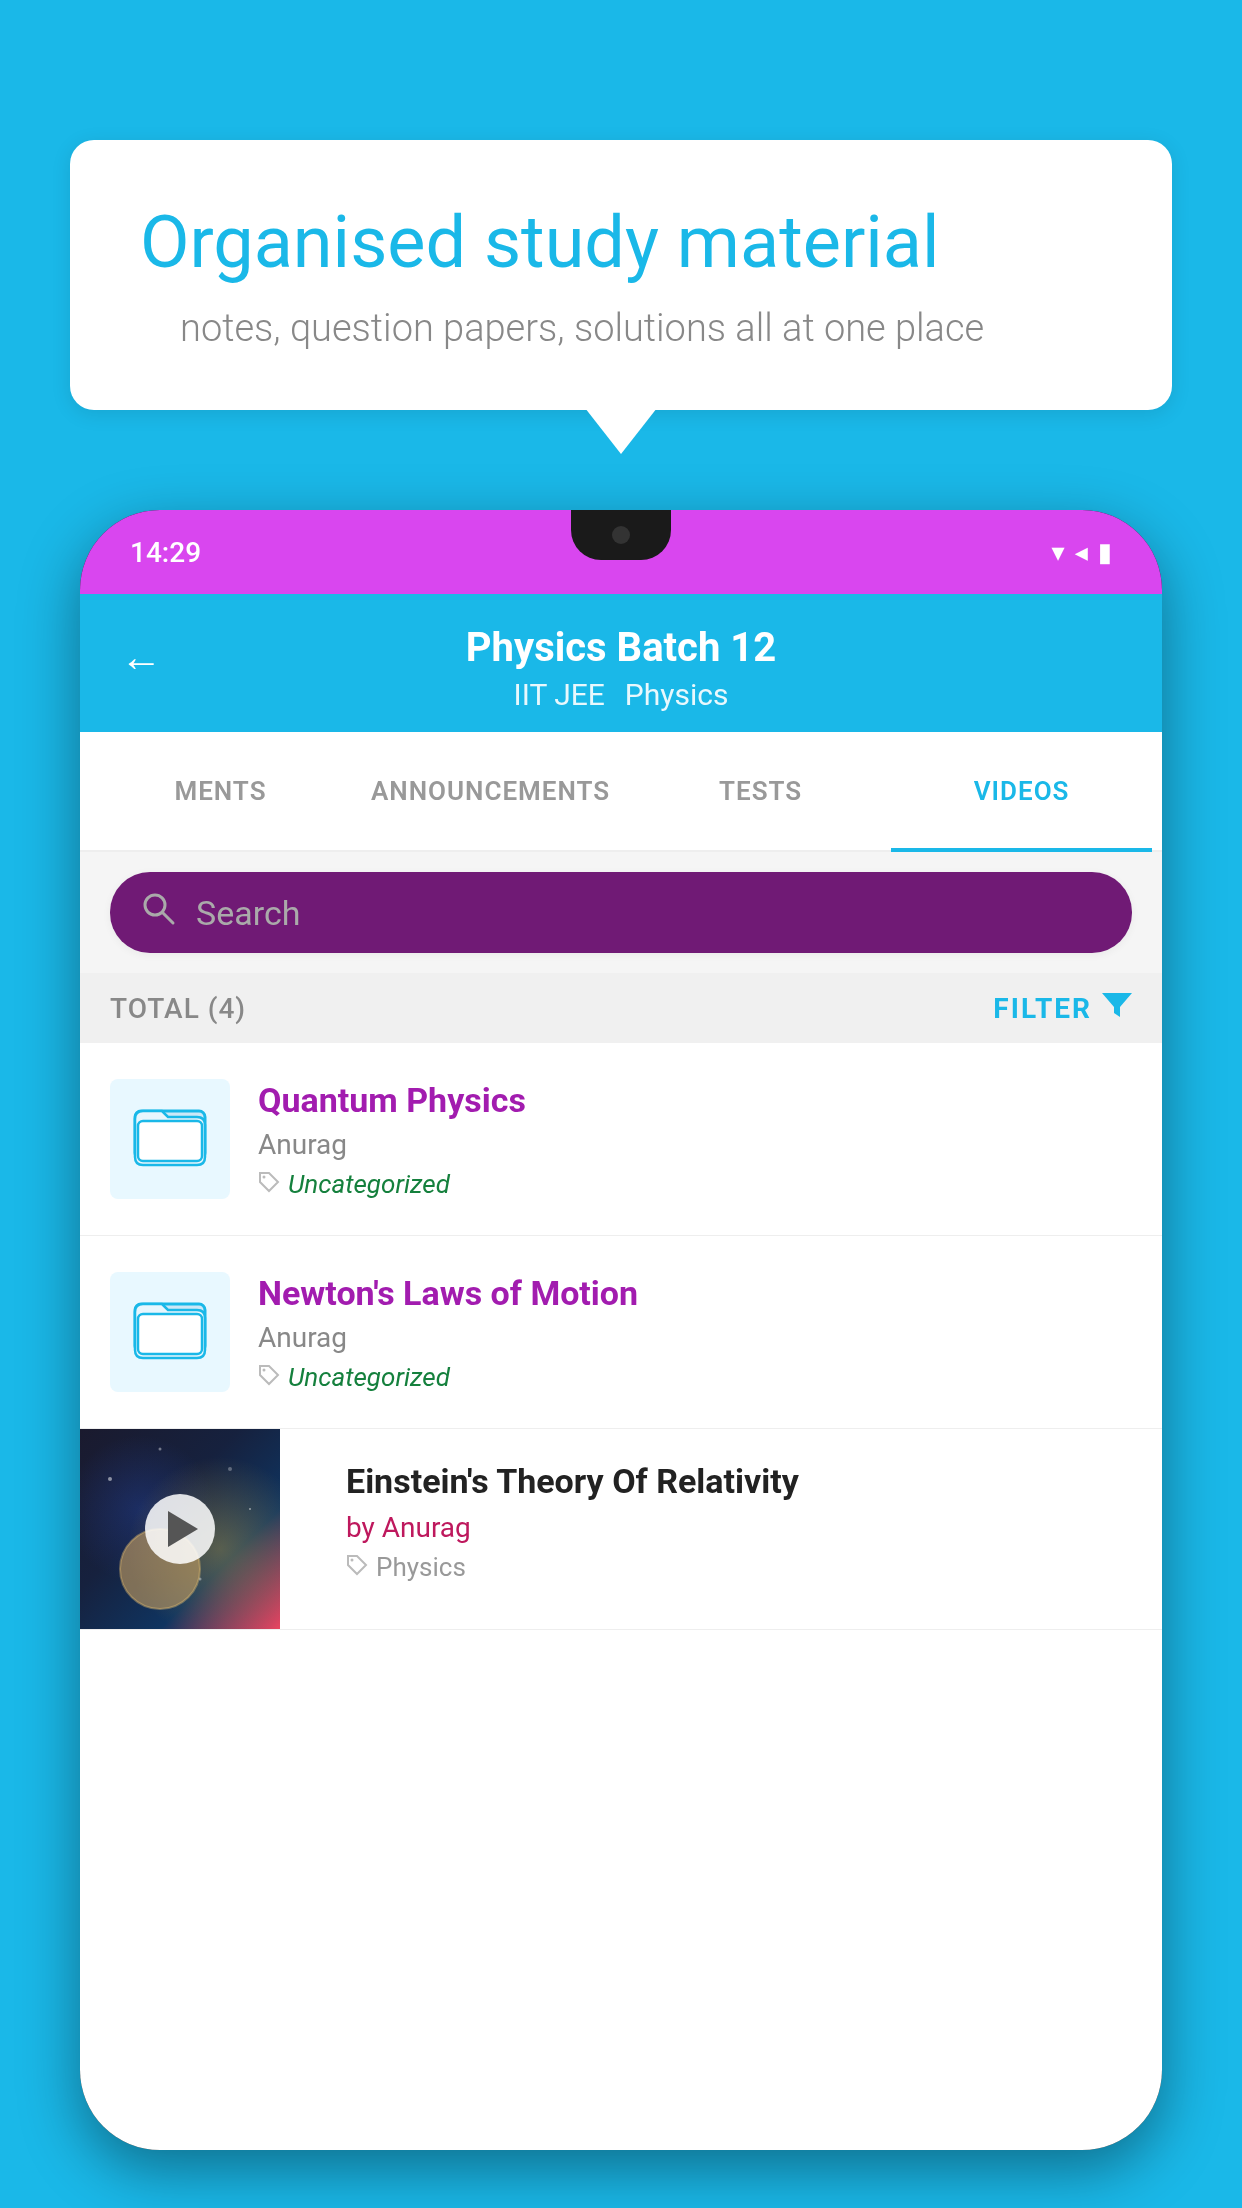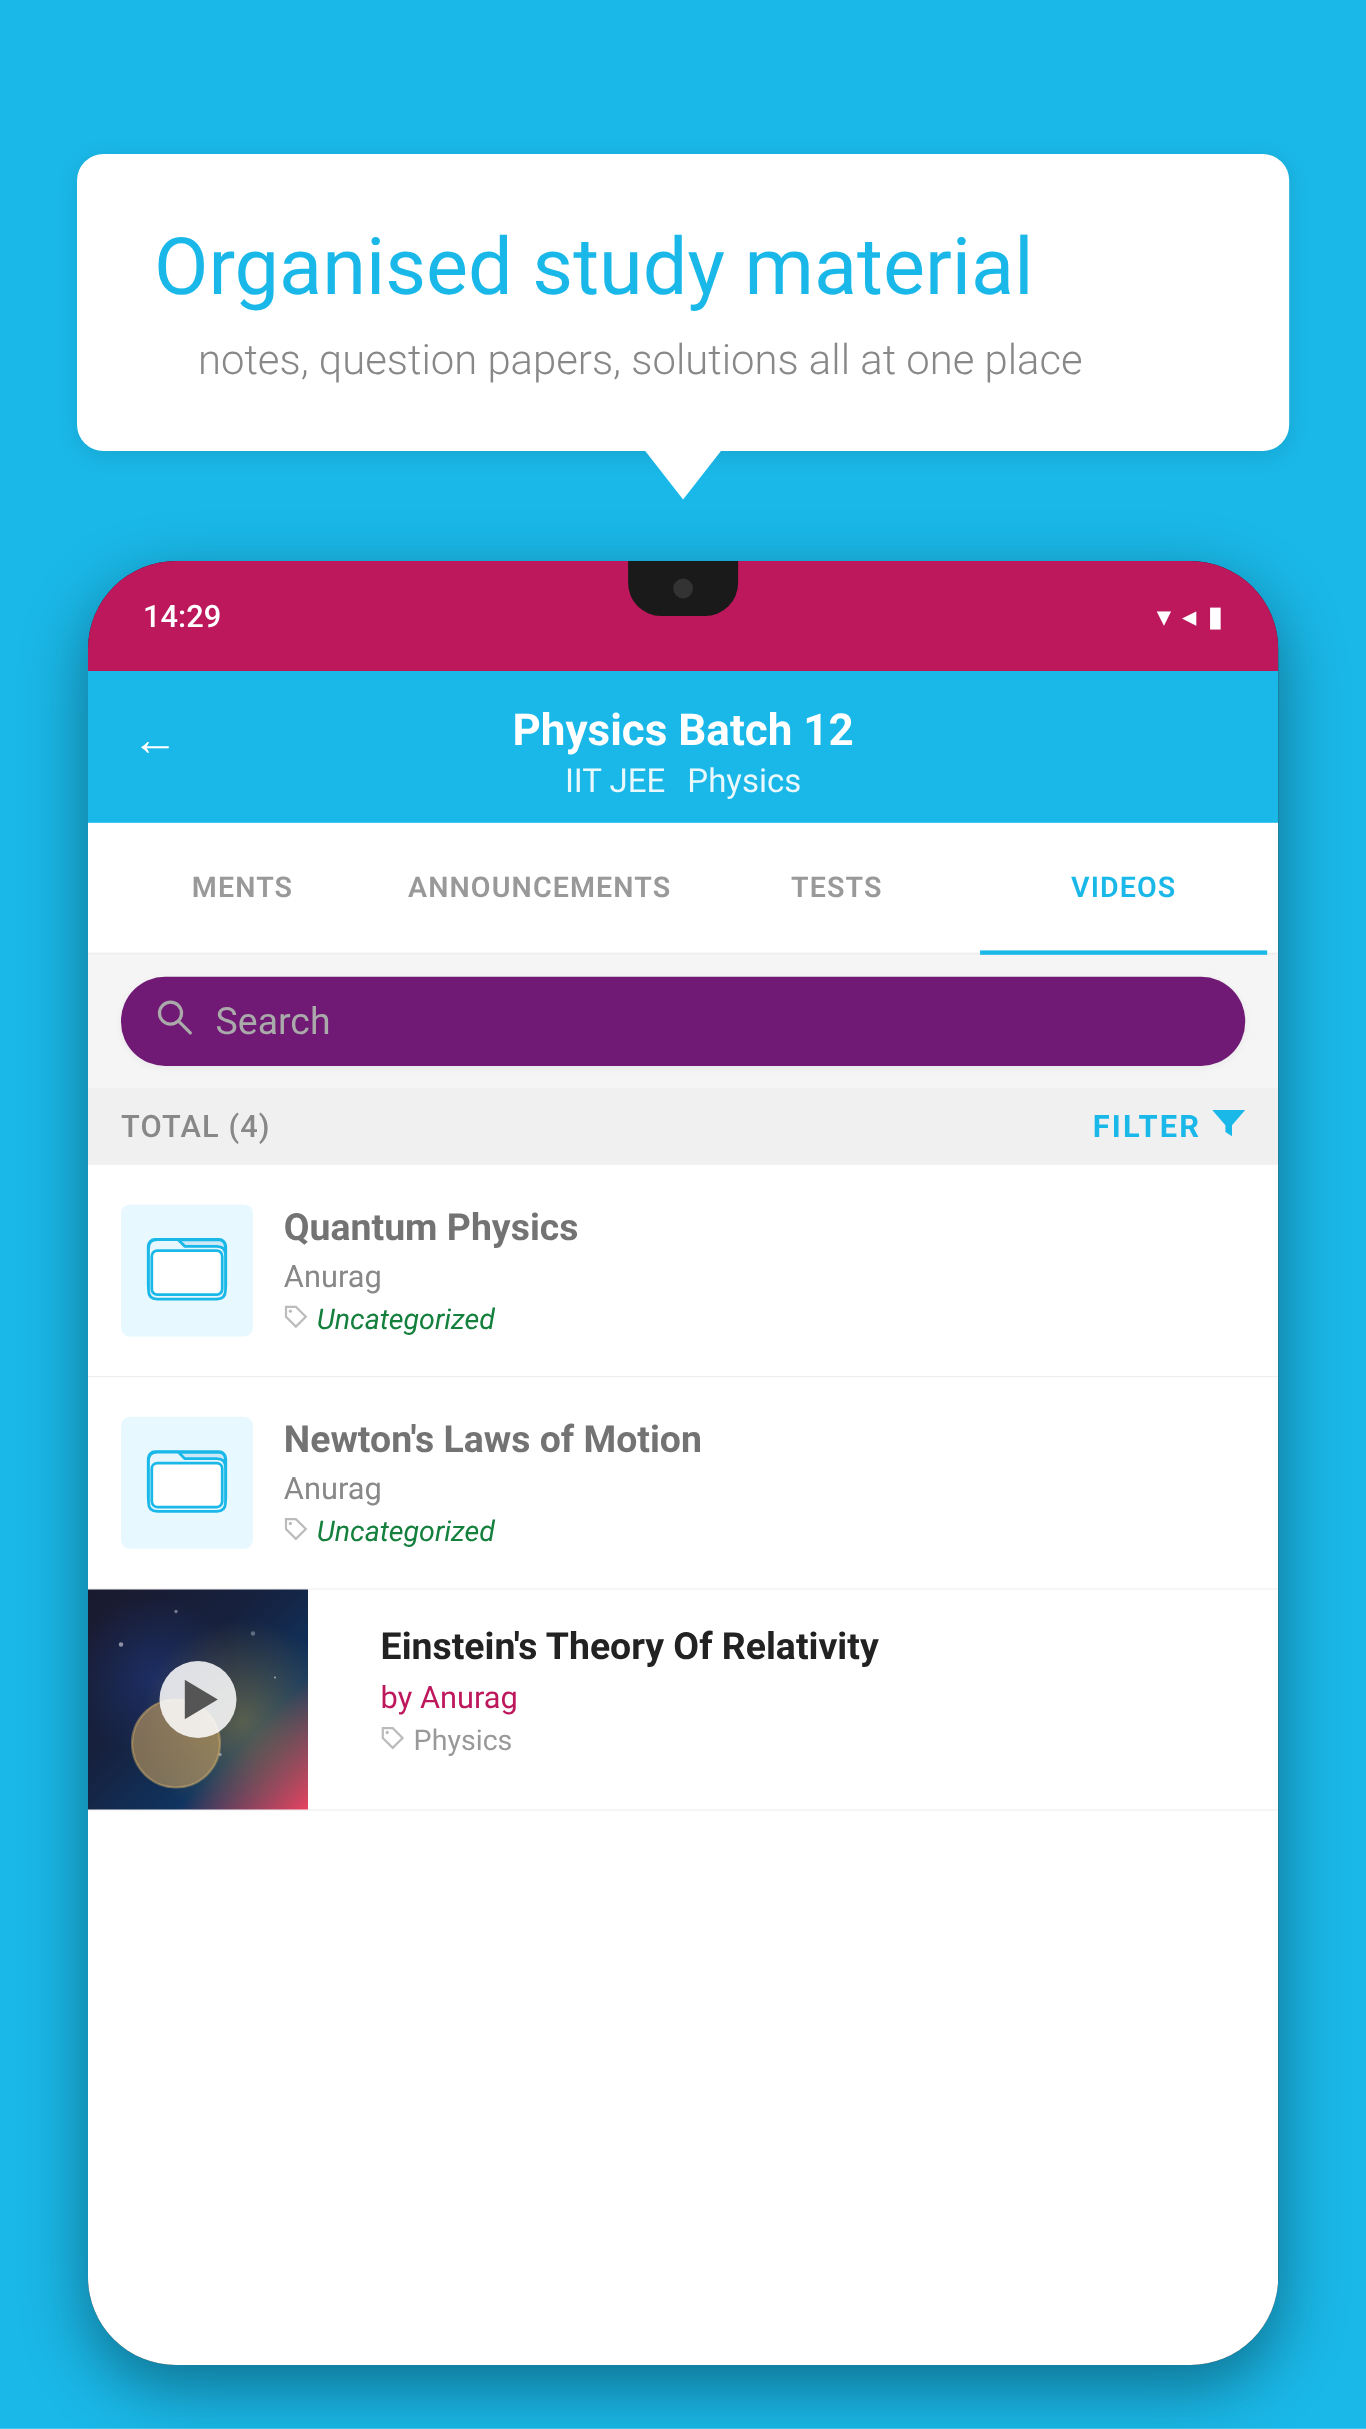--- a/index.html
+++ b/index.html
@@ -65,22 +65,22 @@
       right: 80px;
       height: 1640px;
       background: #1a1a1a;
       border-radius: 80px;
       box-shadow: 0 20px 60px rgba(0,0,0,0.4);
       overflow: hidden;
     }
 
     
     .phone-top {
-      background: #be185d;
-      height: 100px;
+      background: #d946ef;
+      height: 84px;
       position: relative;
       display: flex;
       align-items: center;
       justify-content: space-between;
       padding: 0 50px;
     }
 
     .status-time {
       color: white;
       font-size: 28px;
@@ -283,21 +283,21 @@
       color: #1ab8e8;
     }
 
     .video-item-info {
       flex: 1;
     }
 
     .video-title {
       font-size: 34px;
       font-weight: 700;
-      color: #737373;
+      color: #a21caf;
       margin-bottom: 8px;
     }
 
     .video-author {
       font-size: 28px;
       color: #888;
       margin-bottom: 8px;
     }
 
     .video-tag {

